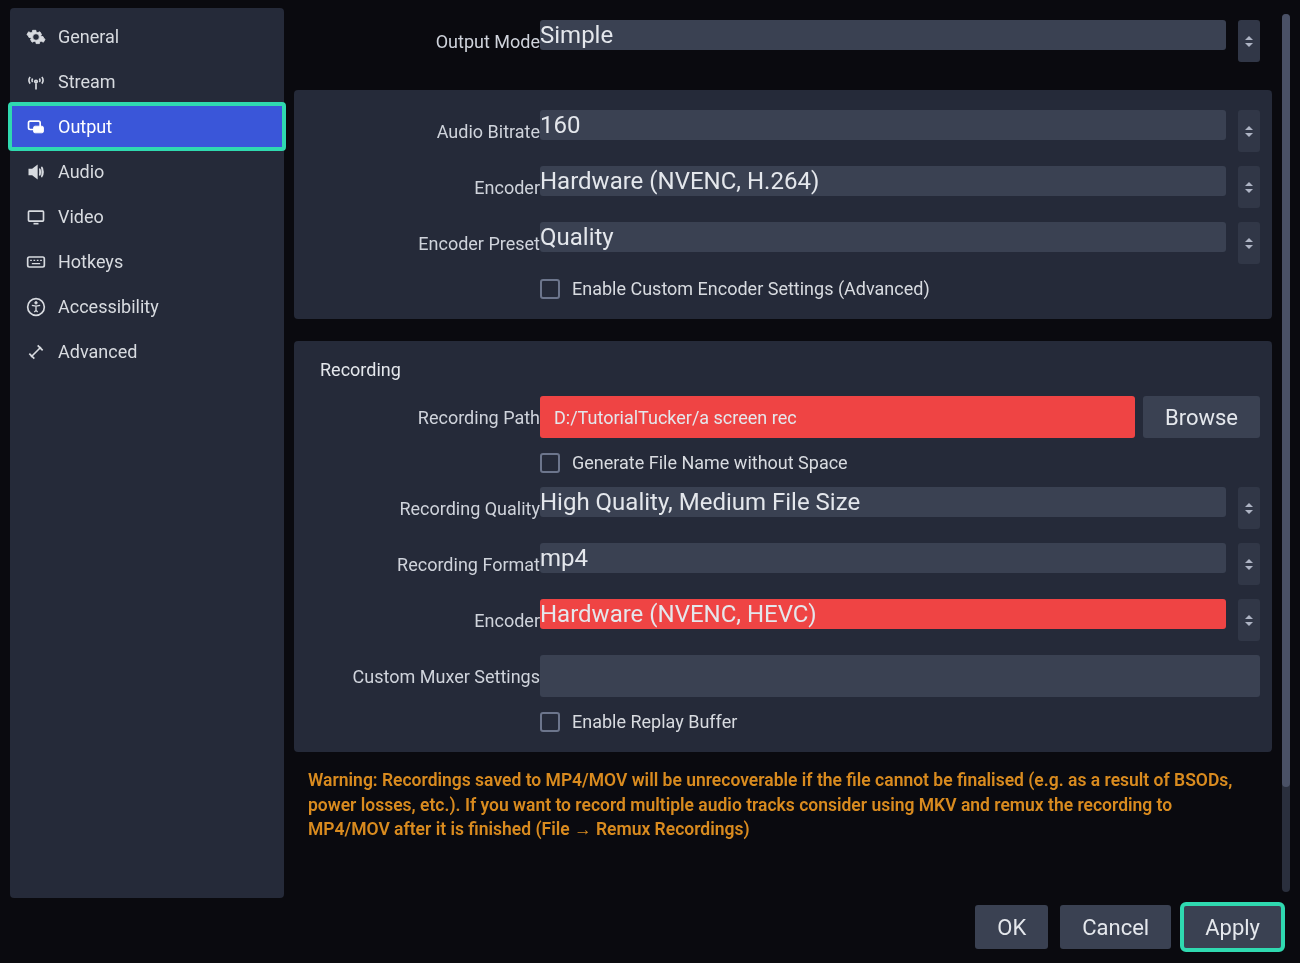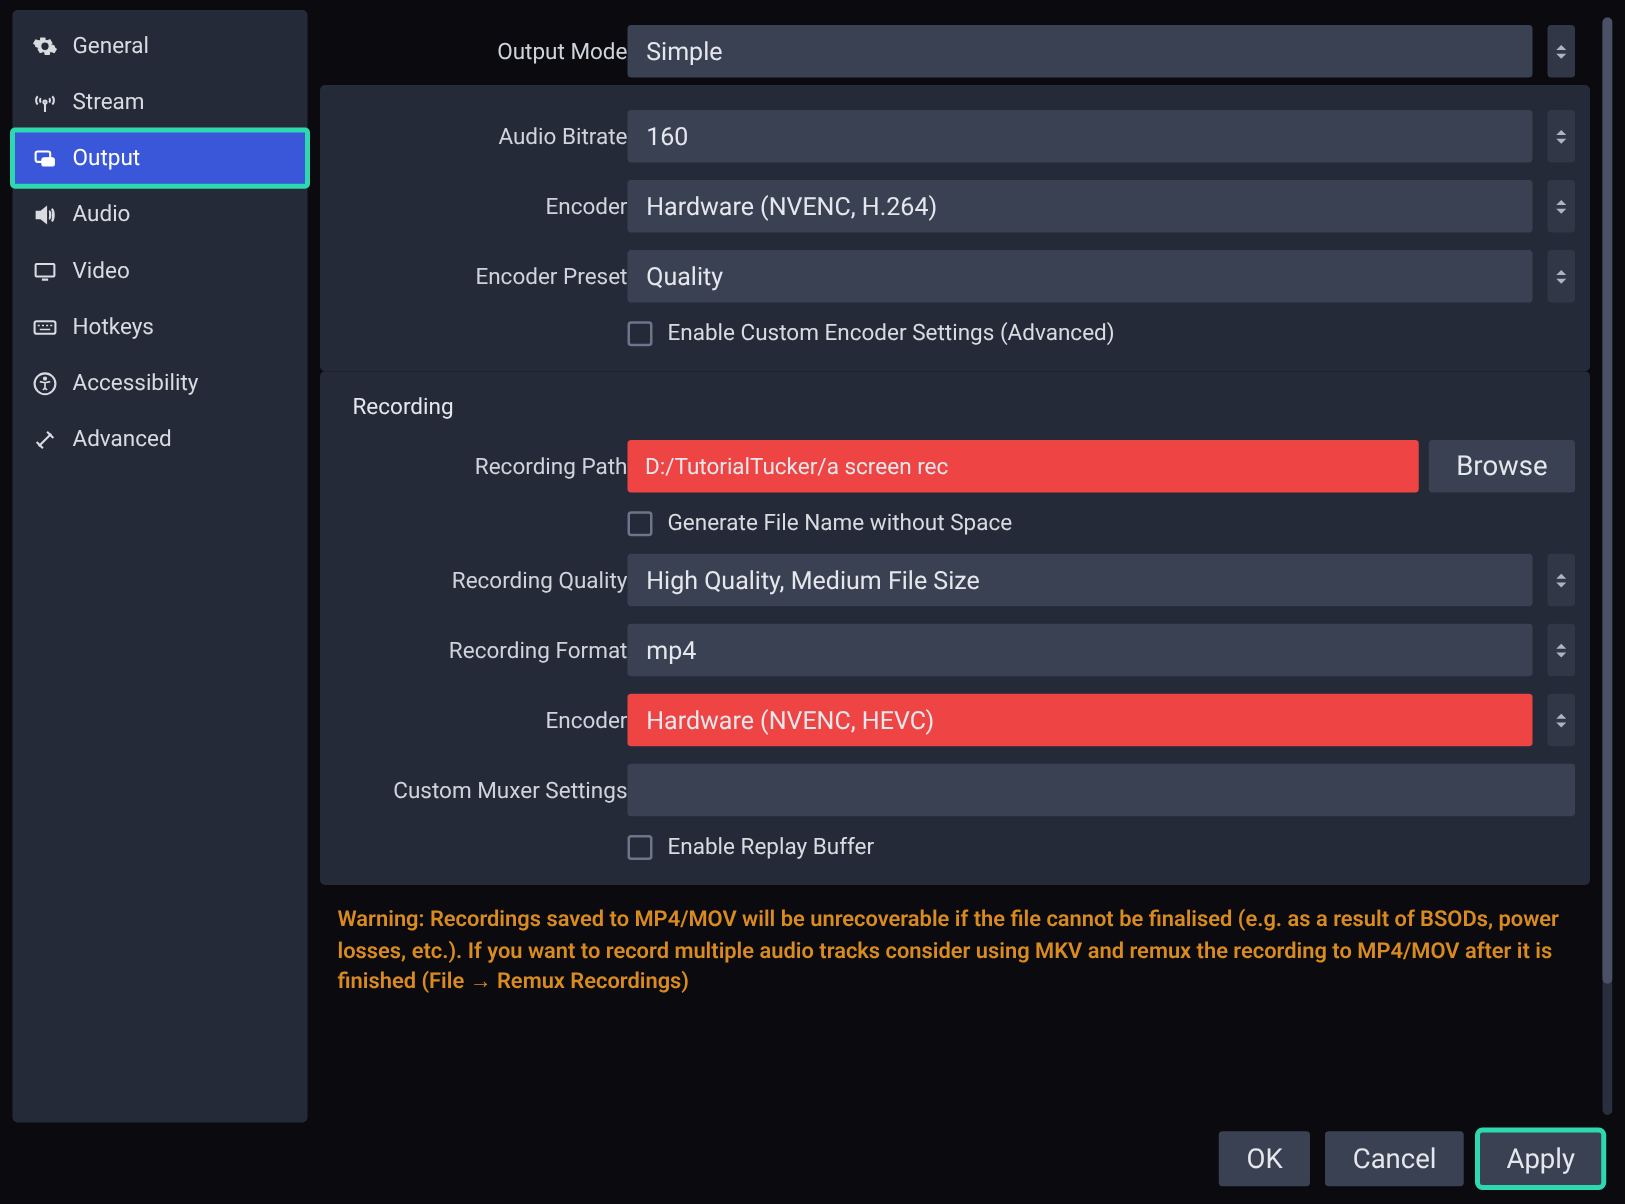--- a/index.html
+++ b/index.html
@@ -13,21 +13,21 @@
     position: relative;
   }
   .window {
     display: flex;
     height: 100%;
     padding: 8px 10px 65px 10px;
     gap: 10px;
   }
   
   .sidebar {
-    width: 236px;
+    width: 274px;
     background: #252a39;
     border-radius: 4px;
     padding: 6px 0;
     display: flex;
     flex-direction: column;
   }
   .sidebar-item {
     display: flex;
     align-items: center;
     gap: 12px;
@@ -77,27 +77,27 @@
   .field-area {
     flex:1;
     display:flex;
     gap:8px;
   }
   .select {
     flex: 1;
     background: #3a4152;
     border: none;
     border-radius: 3px;
-    height: 42px;
+    height: 30px;
     display: flex;
     align-items: center;
     justify-content: space-between;
-    padding: 0 8px 0 15px;
+    padding: 0 8px 0 0;
     color: #e4e7ec;
-    font-size: 20px;
+    font-size: 24px;
     cursor: pointer;
   }
   .select-spinner {
     background:#313747;
     width: 22px;
     height: 42px;
     display:flex; flex-direction:column; align-items:center;justify-content:center;
     border-radius:3px; gap:3px;
     cursor:pointer;
     margin-left:4px;
@@ -140,21 +140,21 @@
     color:#e4e7ec;
     font-size:22px;
     cursor:pointer;
     display:flex;align-items:center;justify-content:center;
   }
   
   .section-block {
     background:#252a39;
     border-radius:4px;
     padding:18px 12px 18px 12px;
-    margin-top:0;
+    margin-top:22px;
   }
   .section-title {
     font-weight:400;
     color:#e4e7ec;
     font-size:18px;
     padding-left:14px;
     margin-bottom:14px;
   }
   .rows-stack { display:flex; flex-direction:column; gap:10px; }
   .top-row-outside {

